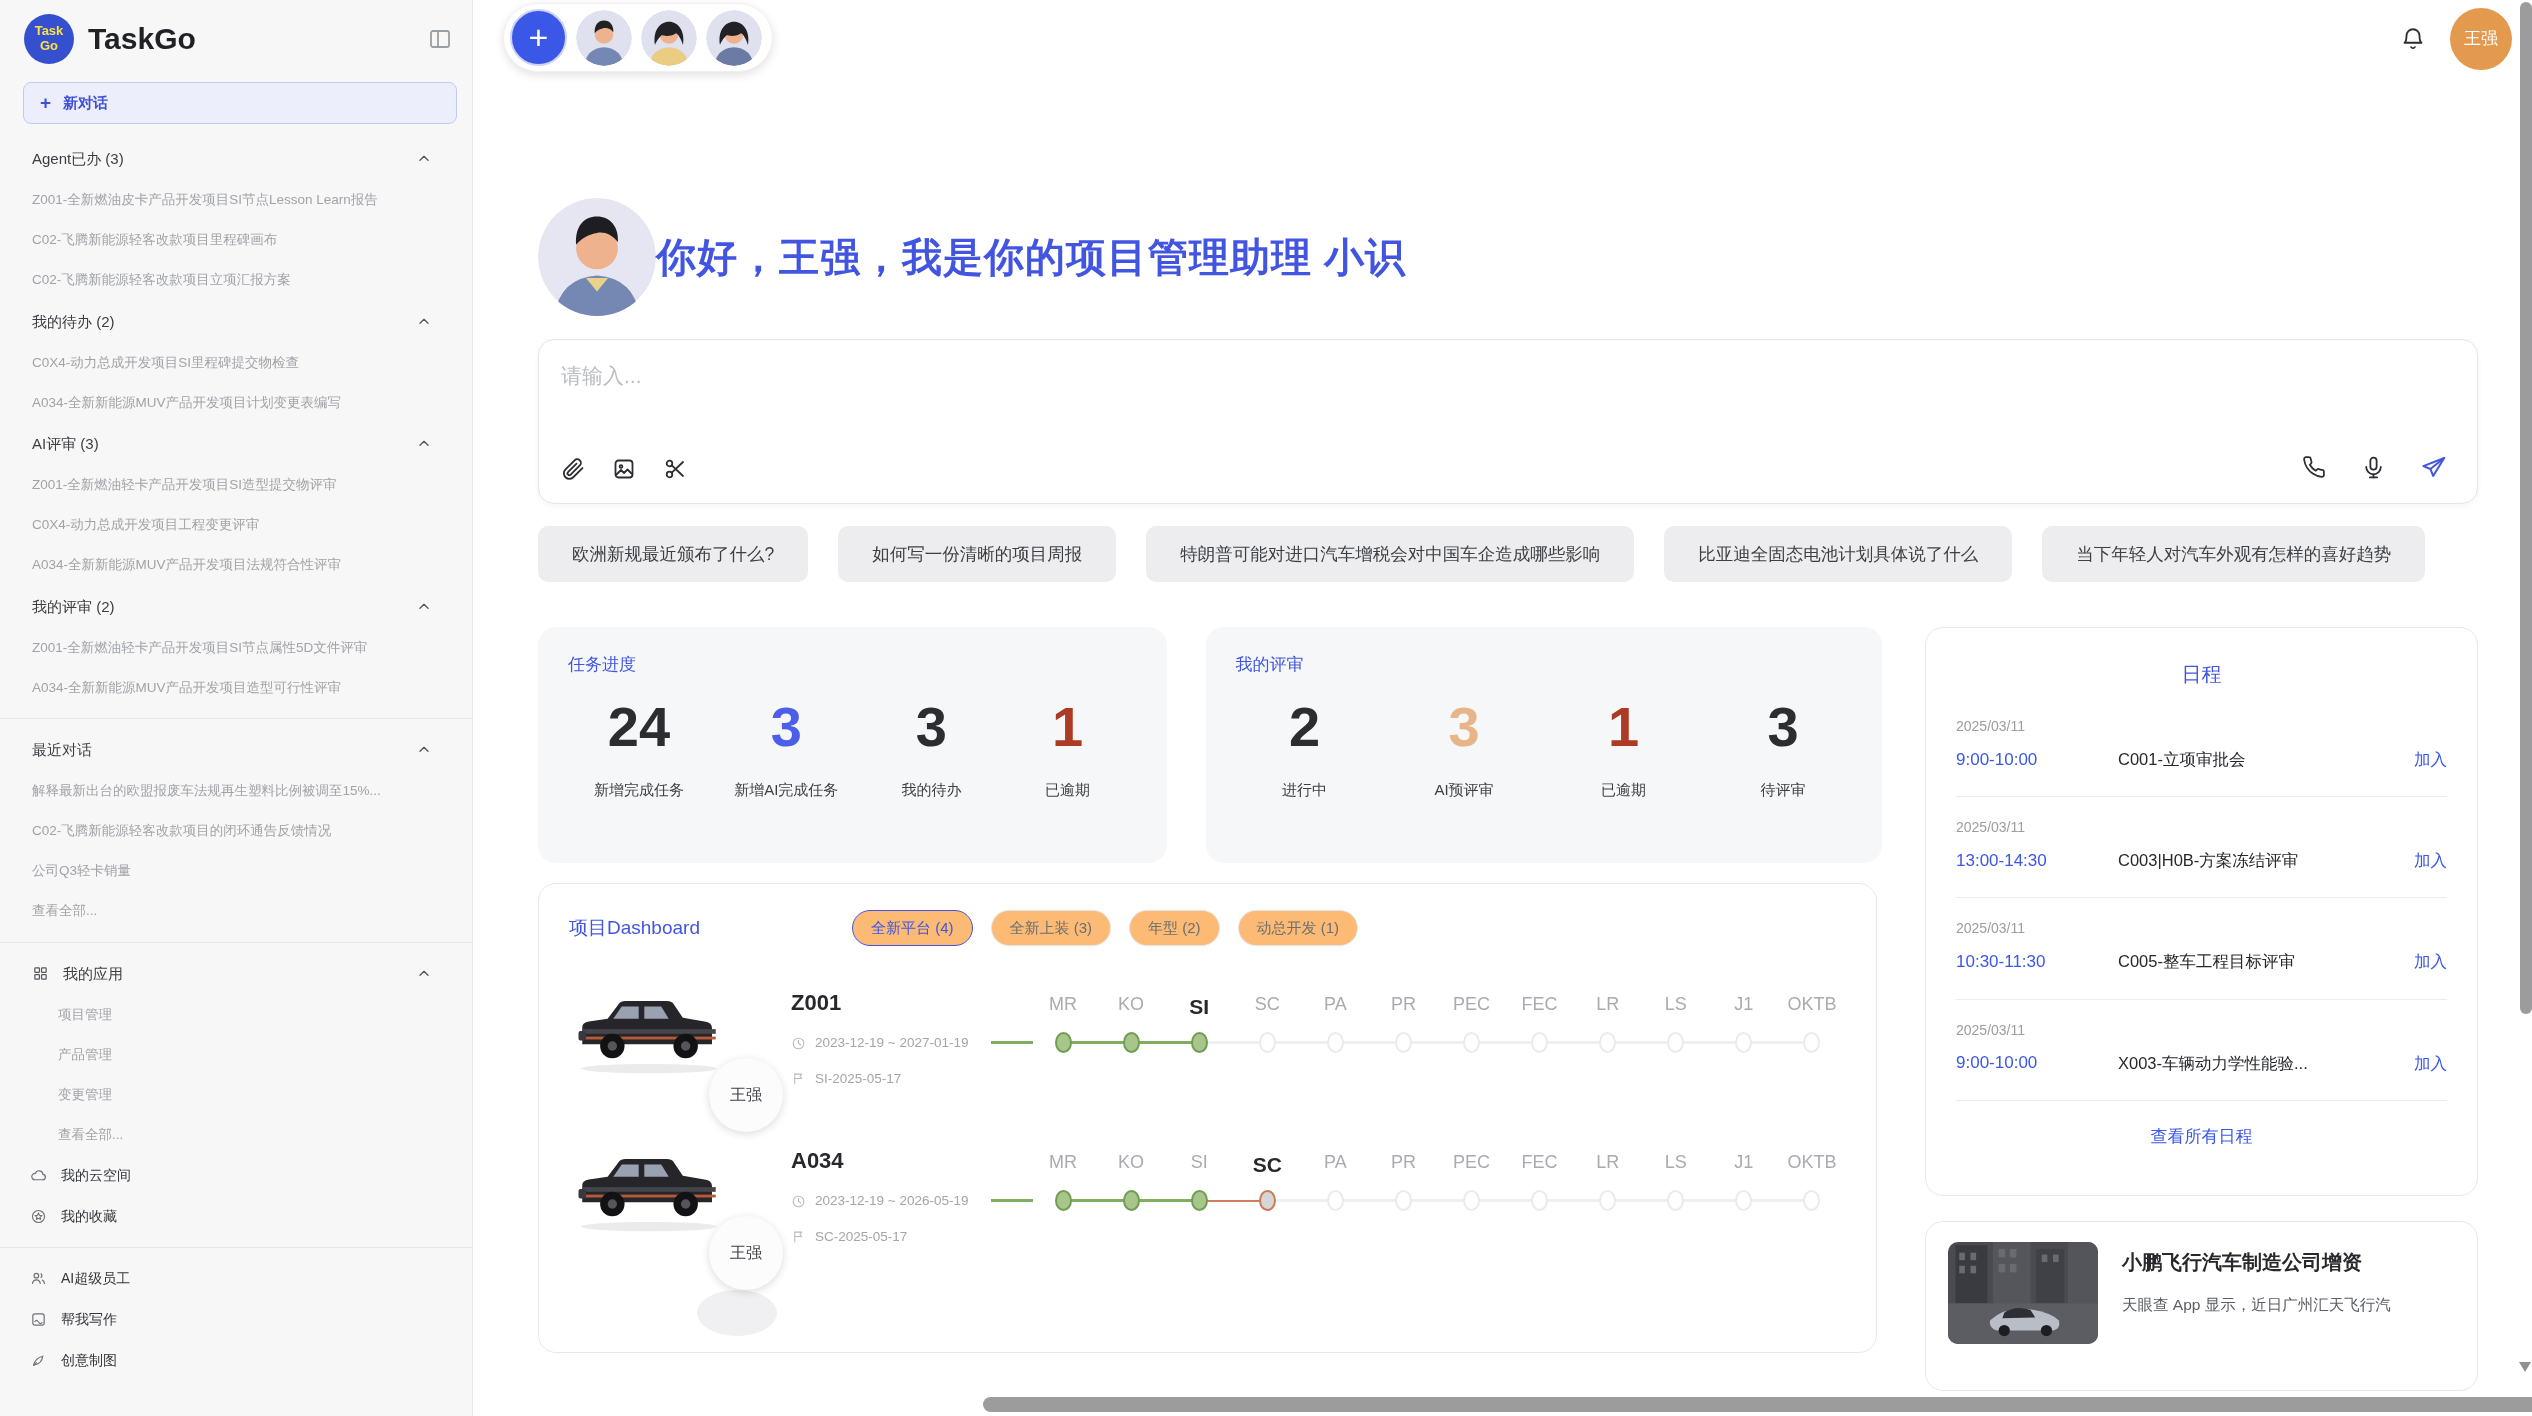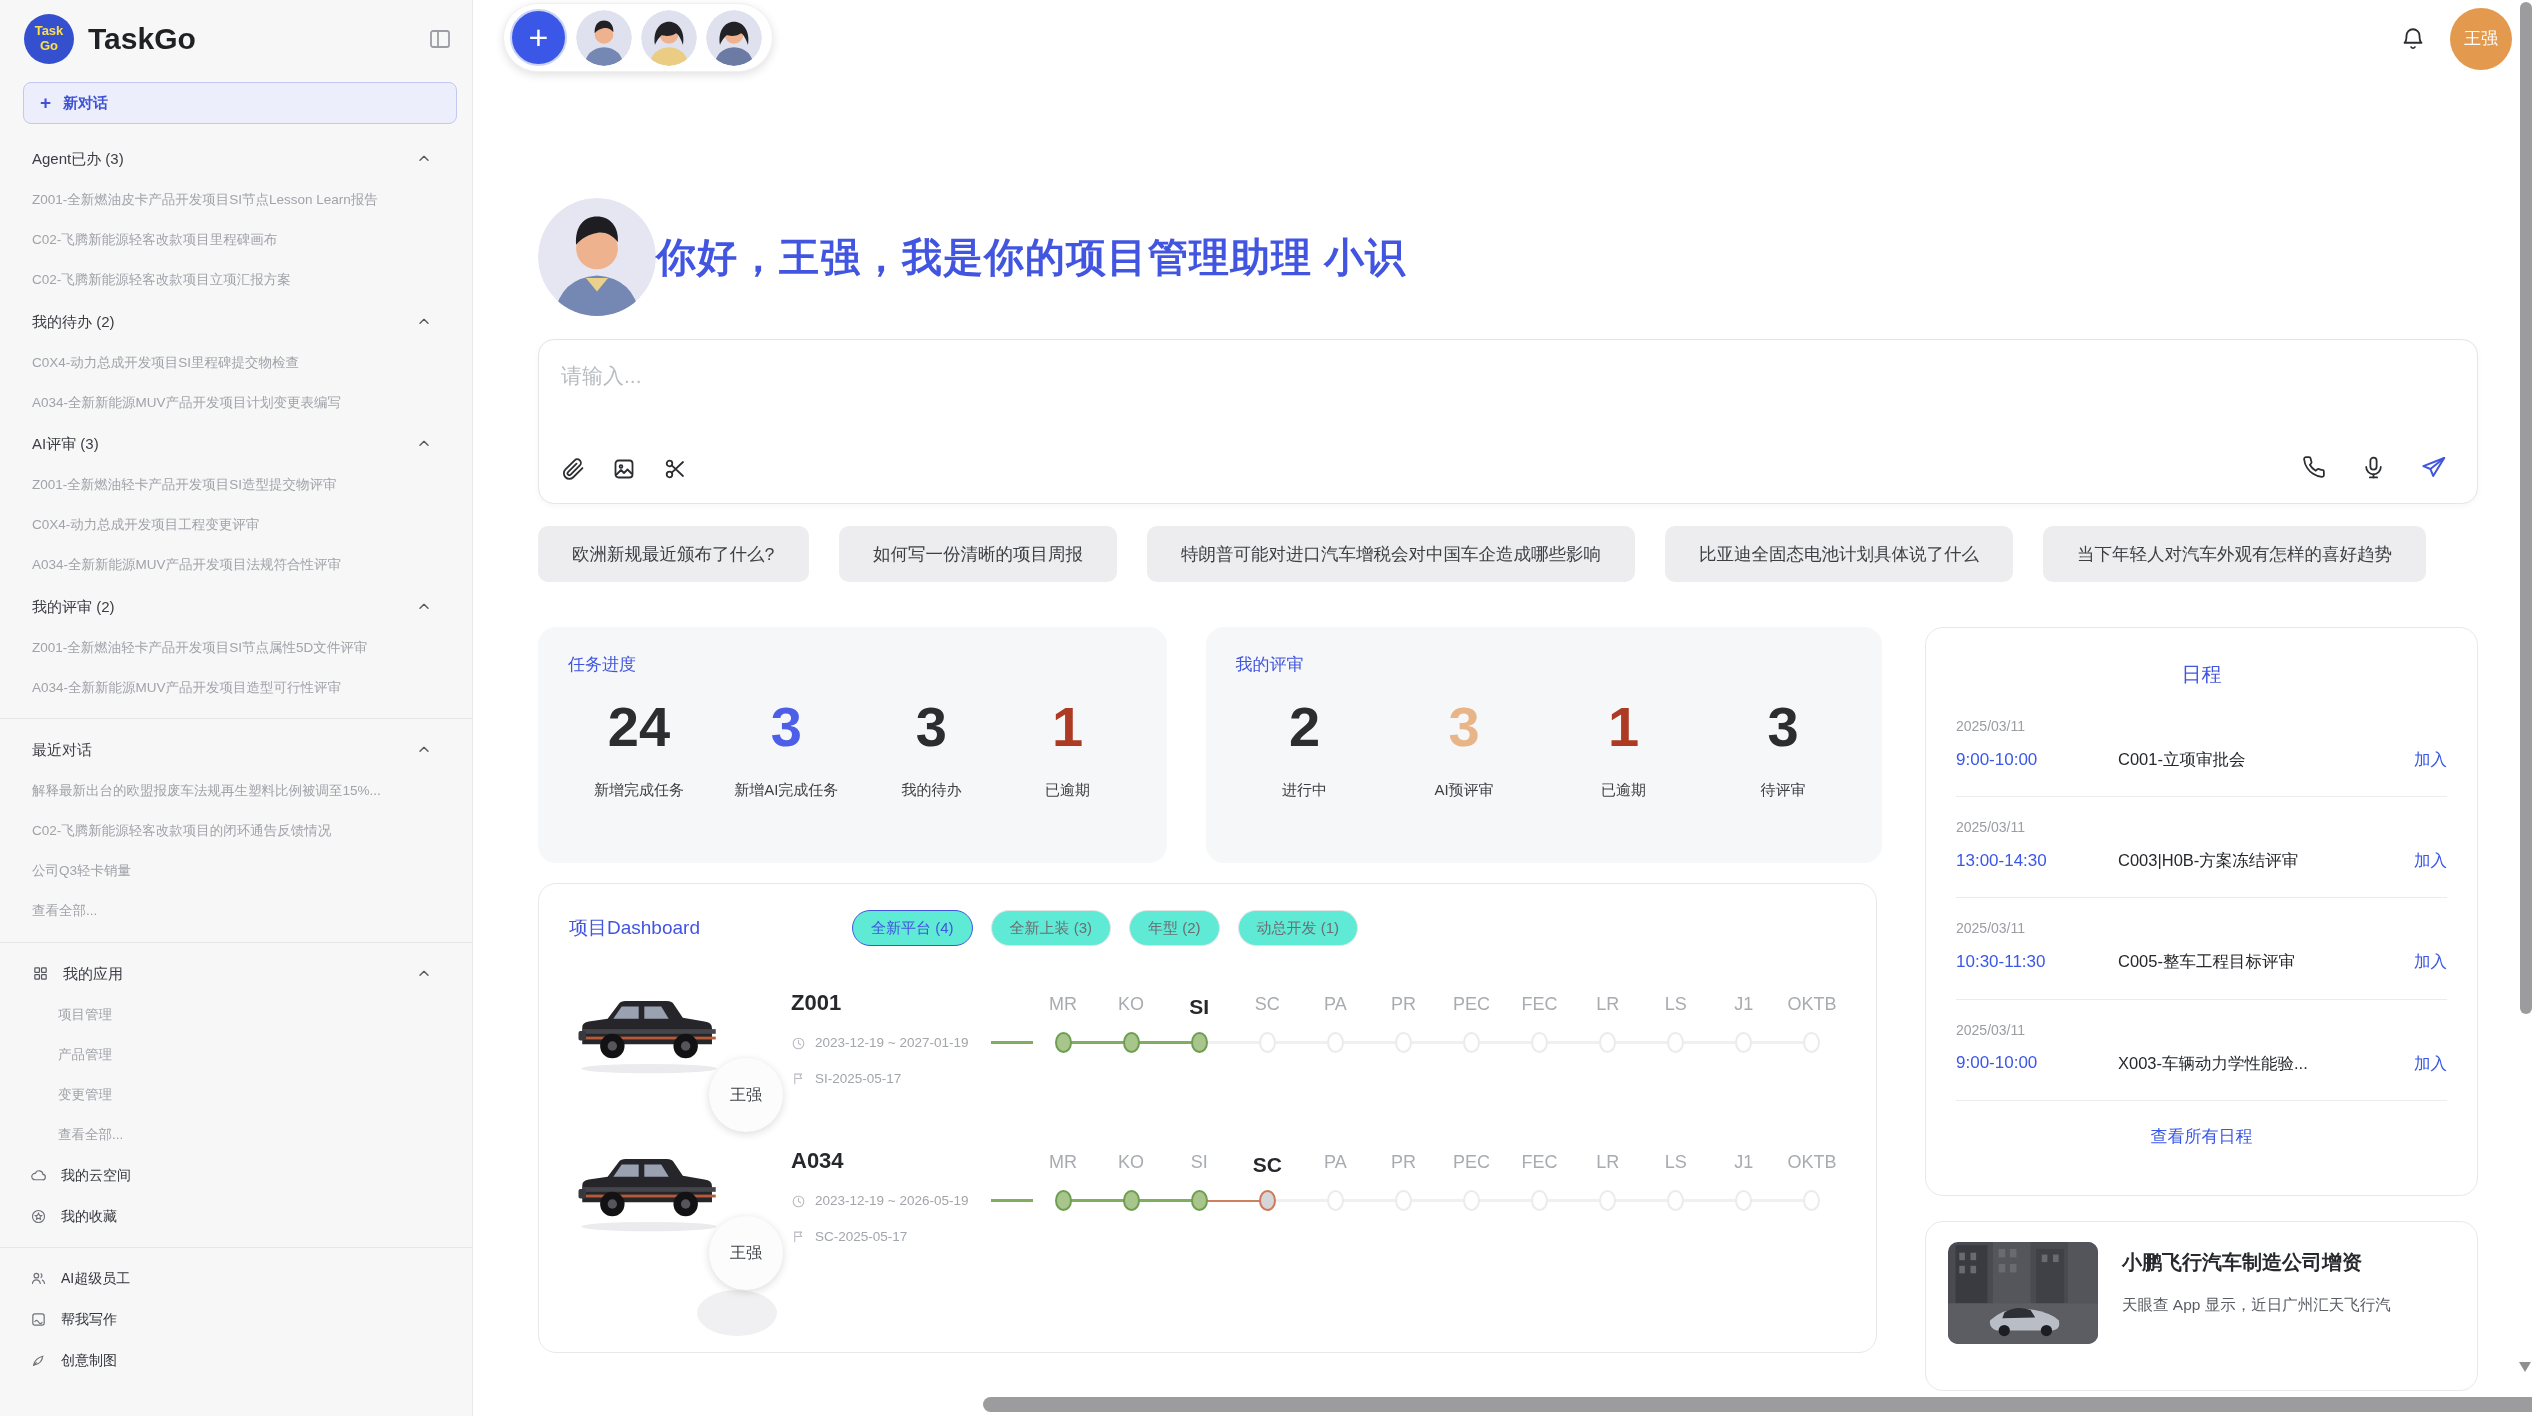--- a/index.html
+++ b/index.html
@@ -56,21 +56,21 @@
     border:none; outline:none; resize:none; background:transparent; font-size:21px;
     font-family:inherit; color:#2b2d31; }
   .composer-input::placeholder { color:#b9bcc2; }
   .left-icons { position:absolute; left:22px; bottom:22px; display:flex; gap:27px; color:#2b2d31; }
   .right-icons { position:absolute; right:30px; bottom:22px; display:flex; gap:34px; align-items:center; color:#2b2d31; }
   .left-icons span, .right-icons span { display:flex; cursor:pointer; }
 
   .chips { margin-top:22px; display:flex; gap:30px; }
   .chip { height:56px; border-radius:10px; background:#ededef; border:none; color:#3c3f44;
     font-size:17.5px; display:flex; align-items:center; padding:0 34px; white-space:nowrap;
-    cursor:pointer; font-family:Liberation Mono, monospace; }
+    cursor:pointer; font-family:Liberation Sans, sans-serif; }
 
   .briefing-head { margin-top:56px; position:relative; text-align:center; height:36px; }
   .briefing-title { font-size:28px; font-weight:bold; color:#26282c; }
   .view-toggle { position:absolute; right:62px; top:0; color:#9a9da2; cursor:pointer; display:flex; }
 
   .body-row { margin-top:45px; display:flex; gap:43px; align-items:flex-start; }
   .left-col { width:1344px; }
   .stats-row { display:flex; gap:39px; }
   .stat-card { height:236px; background:#f6f7f8; border-radius:18px; padding:28px 30px; }
   .stat-card.c1 { width:630px; } .stat-card.c2 { width:678px; }
@@ -78,21 +78,21 @@
   .stat-grid { display:flex; justify-content:space-between; padding:0 26px; margin-top:24px; }
   .stat { text-align:center; min-width:86px; }
   .stat .num { font-size:56px; font-weight:600; line-height:1; }
   .stat .lbl { margin-top:26px; font-size:15px; color:#3c3f44; }
 
   .dash-card { margin-top:20px; width:1339px; height:470px; border:1px solid #e8e8ec;
     border-radius:18px; padding:26px 30px; background:#fff; overflow:hidden; }
   .dash-head { display:flex; align-items:center; }
   .dash-title { color:#4255e0; font-size:19px; font-weight:normal; width:283px; }
   .pills { display:flex; gap:18px; }
-  .pill { height:36px; border-radius:18px; border:1px solid #e3e3e6; background:#5eead4; color:#6b6e73;
+  .pill { height:36px; border-radius:18px; border:1px solid #e3e3e6; background:#fdba74; color:#6b6e73;
     font-size:15px; display:flex; align-items:center; padding:0 18px; cursor:pointer; font-family:inherit; }
   .pill.active { border-color:#4255e0; color:#4255e0; }
 
   .proj-row { display:flex; align-items:flex-start; margin-top:30px; }
   .proj-row + .proj-row { margin-top:28px; }
   .truck-wrap { width:210px; position:relative; height:130px; flex:none; }
   .truck-wrap svg.truck { width:160px; height:94px; margin-top:8px; }
   .owner-badge { position:absolute; right:-4px; bottom:-26px; width:74px; height:74px; border-radius:50%;
     background:#fcfcfd; box-shadow:0 2px 8px rgba(0,0,0,.14); display:flex; align-items:center;
     justify-content:center; font-size:16px; color:#3c3f44; }

